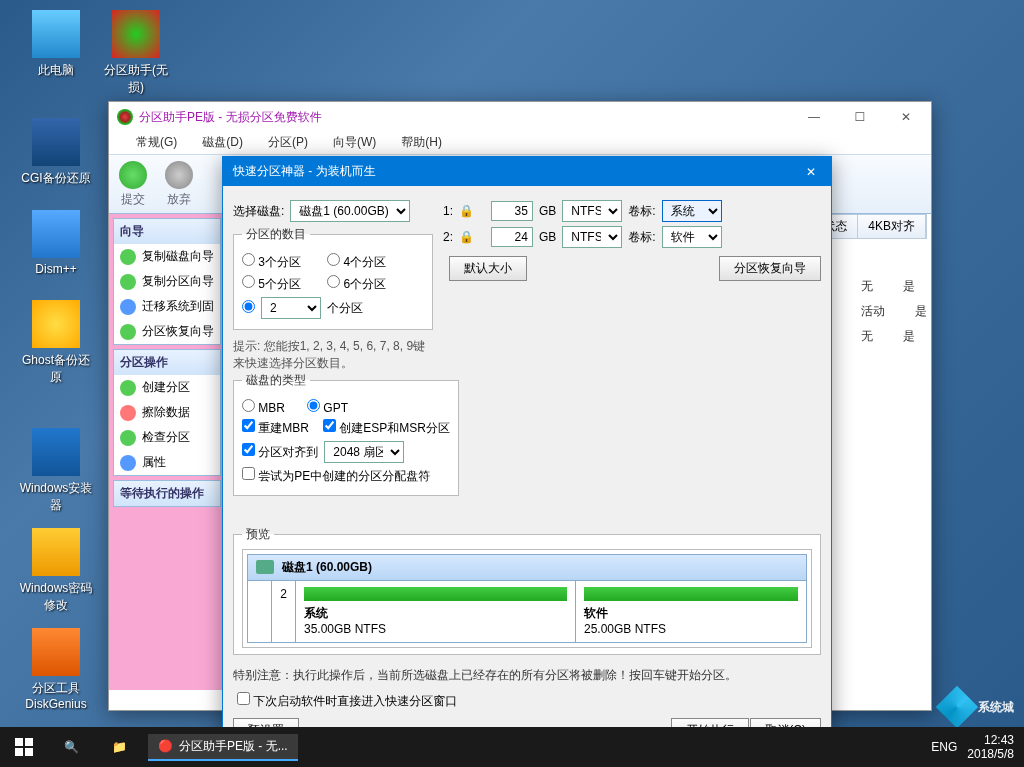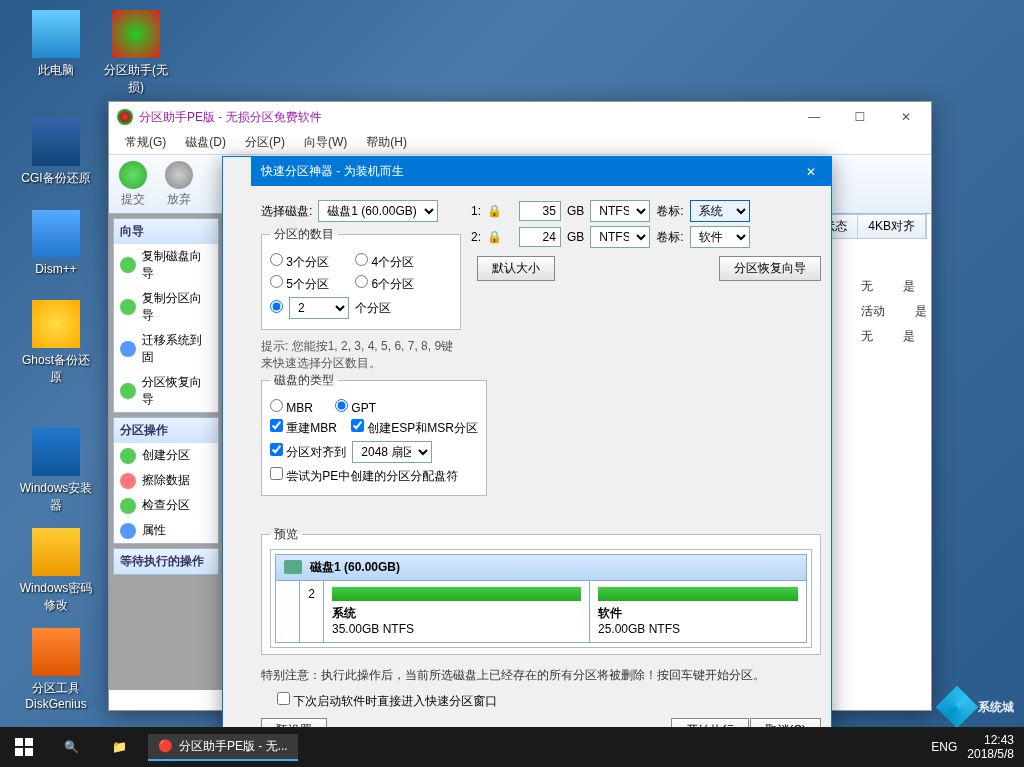--- a/index.html
+++ b/index.html
@@ -8,41 +8,41 @@
 .desktop{position:absolute;top:0;left:0;width:100%;height:100%;}
 .desktop-icon{position:absolute;width:76px;text-align:center;color:#fff;cursor:pointer;}
 .desktop-icon .ico{width:48px;height:48px;margin:0 auto 4px;}
 .desktop-icon span{display:block;font-size:12px;text-shadow:1px 1px 2px #000;}
 
 .window{position:absolute;top:101px;left:108px;width:824px;height:610px;background:#fff;border:1px solid #999;box-shadow:0 4px 20px rgba(0,0,0,.4);}
 .titlebar{height:30px;background:#fff;display:flex;align-items:center;padding:0 2px;}
 .titlebar .app-icon{width:16px;height:16px;margin:0 6px;background:radial-gradient(#d44,#a22 40%,#2a2 60%);border-radius:50%;}
 .titlebar .title{flex:1;color:#a21caf;}
 .titlebar .winbtn{width:46px;height:30px;line-height:30px;text-align:center;color:#555;}
-.menubar{height:22px;display:flex;padding:0 12px;gap:11px;color:#333;}
+.menubar{height:22px;display:flex;padding:0 23px;gap:17px;color:#333;}
 .menubar span{padding:2px 4px;}
 .toolbar{height:60px;background:linear-gradient(#f8fbff,#e6f0fa);border-top:1px solid #cde;border-bottom:1px solid #9bd;display:flex;align-items:center;padding:0 10px;gap:18px;}
 .tbtn{text-align:center;color:#667;}
 .tbtn .ti{width:28px;height:28px;margin:0 auto 2px;border-radius:50%;}
 .content{display:flex;height:calc(100% - 132px);}
-.left-panel{width:118px;border-right:4px solid #eab308;background:#a3a3a3;overflow:hidden;}
+.left-panel{width:118px;border-right:2px solid #eab308;background:#f9a8d4;overflow:hidden;}
 .panel-section{border:1px solid #9bd;margin:4px;background:#fff;}
 .panel-head{background:linear-gradient(#e8f2ff,#d0e4fa);padding:4px 6px;font-weight:bold;color:#336;}
 .panel-item{padding:4px 6px;display:flex;align-items:center;gap:6px;}
 .panel-item .pi{width:16px;height:16px;border-radius:50%;}
 .right-area{flex:1;position:relative;}
 .table-header{position:absolute;top:0;right:4px;display:flex;background:linear-gradient(#fafcff,#e6eef8);border:1px solid #bcd;}
 .table-header span{padding:3px 10px;border-right:1px solid #bcd;}
 .table-rows{position:absolute;top:60px;right:4px;text-align:right;color:#333;}
 .table-rows div{padding:4px 0;display:flex;gap:30px;}
 .legend{position:absolute;bottom:4px;left:50%;transform:translateX(-50%);display:flex;gap:40px;}
 .legend span{display:flex;align-items:center;gap:6px;}
 .legend i{width:12px;height:12px;border:1px solid #888;}
 
-.dialog{position:absolute;top:156px;left:222px;width:610px;background:#f0f0f0;border:1px solid #0178d7;box-shadow:0 4px 20px rgba(0,0,0,.4);padding-left:28px;}
+.dialog{position:absolute;top:156px;left:222px;width:610px;background:#f0f0f0;border:1px solid #0178d7;box-shadow:0 4px 20px rgba(0,0,0,.4);}
 .dlg-title{background:#0178d7;color:#fff;padding:6px 10px;display:flex;align-items:center;}
 .dlg-title span:first-child{flex:1;}
 .dlg-title .x{width:20px;text-align:center;cursor:pointer;}
 .dlg-body{padding:10px;display:flex;gap:10px;}
 .col-left{width:200px;}
 .col-right{flex:1;}
 fieldset{border:1px solid #bbb;padding:6px 8px;margin-bottom:8px;background:#fff;}
 legend{padding:0 4px;color:#333;}
 .row{display:flex;align-items:center;gap:6px;margin:4px 0;}
 .row label{white-space:nowrap;}
@@ -308,21 +308,21 @@
           <div class="bar"></div><b>系统</b><div>35.00GB NTFS</div>
         </div>
         <div class="part sep" style="flex:1">
           <div class="bar"></div><b>软件</b><div>25.00GB NTFS</div>
         </div>
       </div>
     </div>
   </fieldset>
 
   <div class="notice">特别注意：执行此操作后，当前所选磁盘上已经存在的所有分区将被删除！按回车键开始分区。</div>
-  <div style="margin:0 26px"><label><input type="checkbox" style=""> <span>下次启动软件时直接进入快速分区窗口</span></label></div>
+  <div style="margin:0 14px"><label><input type="checkbox" style=""> <span>下次启动软件时直接进入快速分区窗口</span></label></div>
   <div class="footer">
     <button>预设置</button>
     <span class="chev">»</span>
     <span class="spacer"></span>
     <button>开始执行</button>
     <button>取消(C)</button>
   </div>
 </div>
 
 <div class="watermark">

